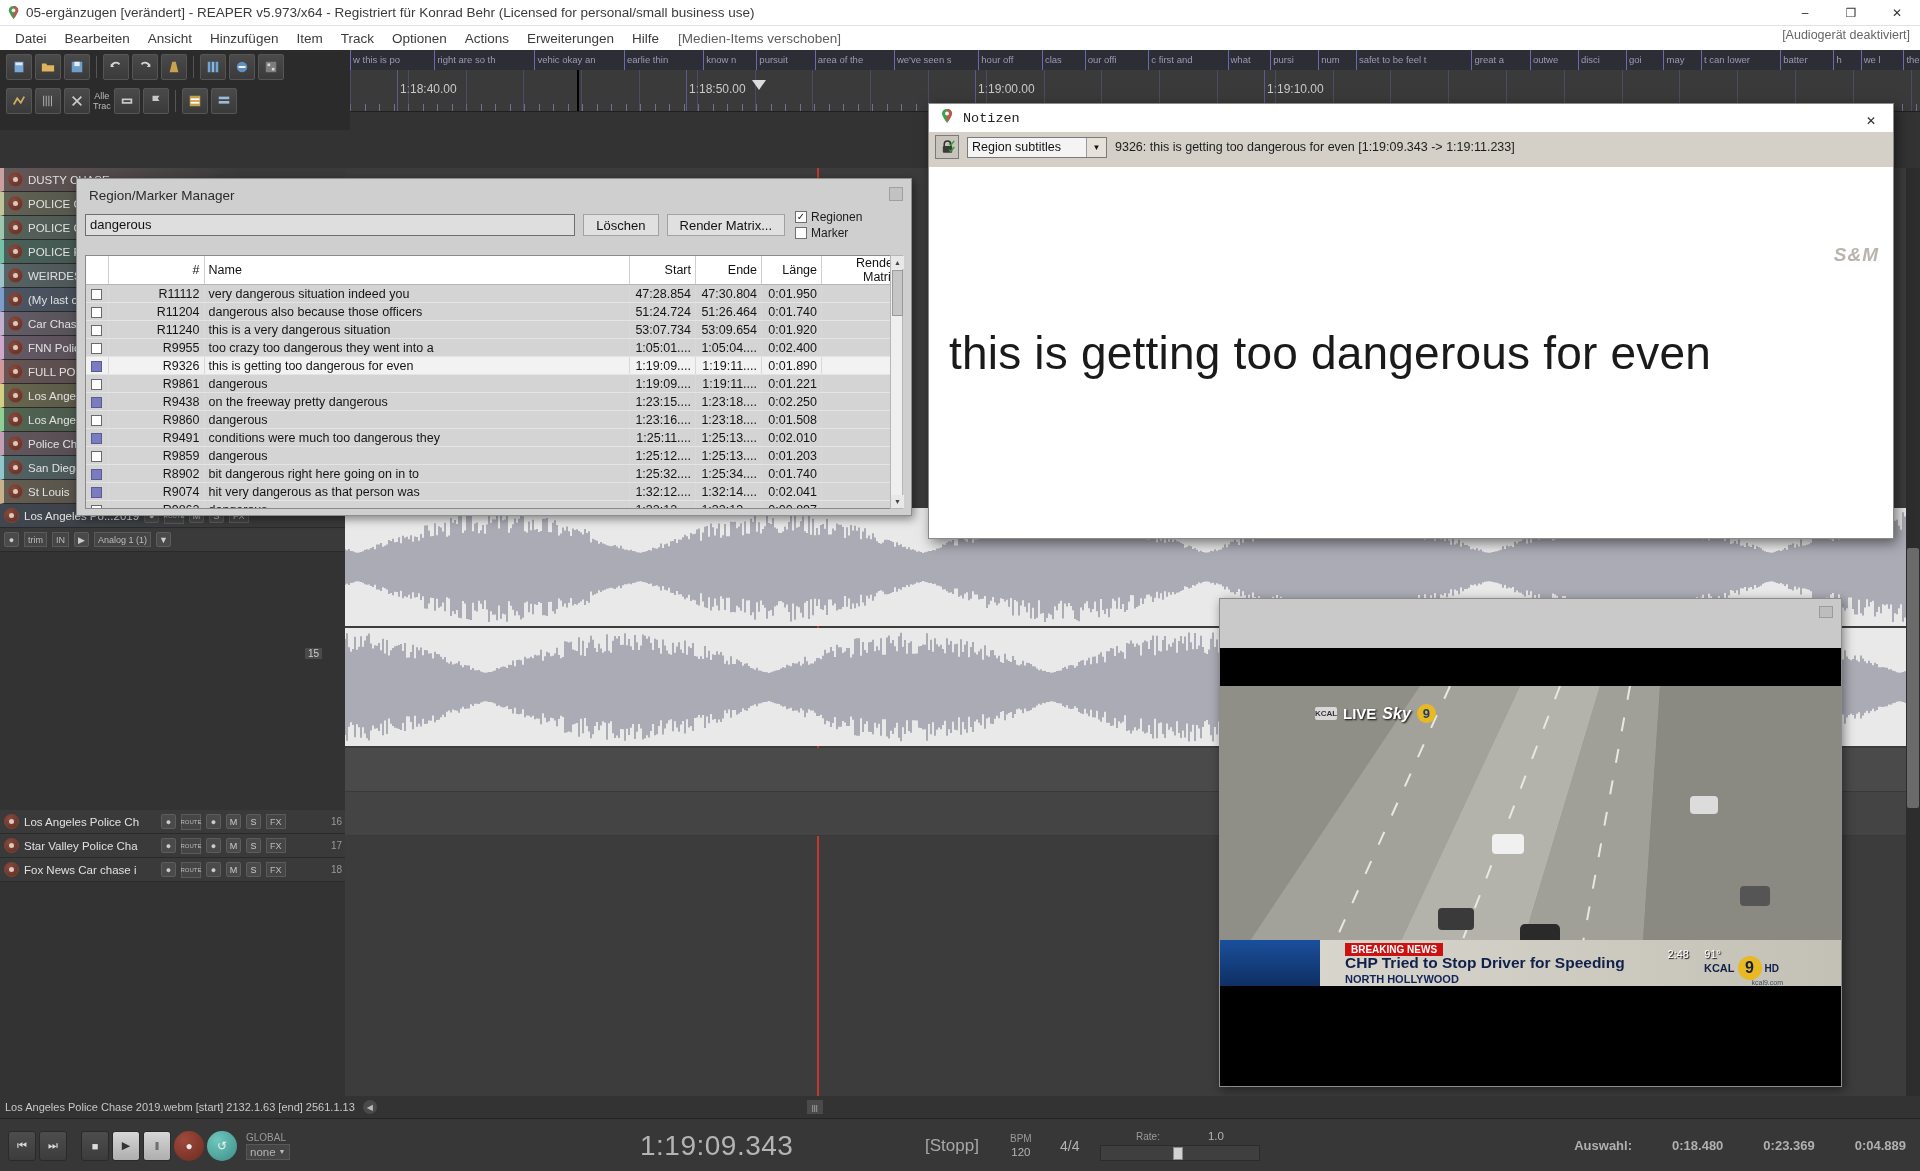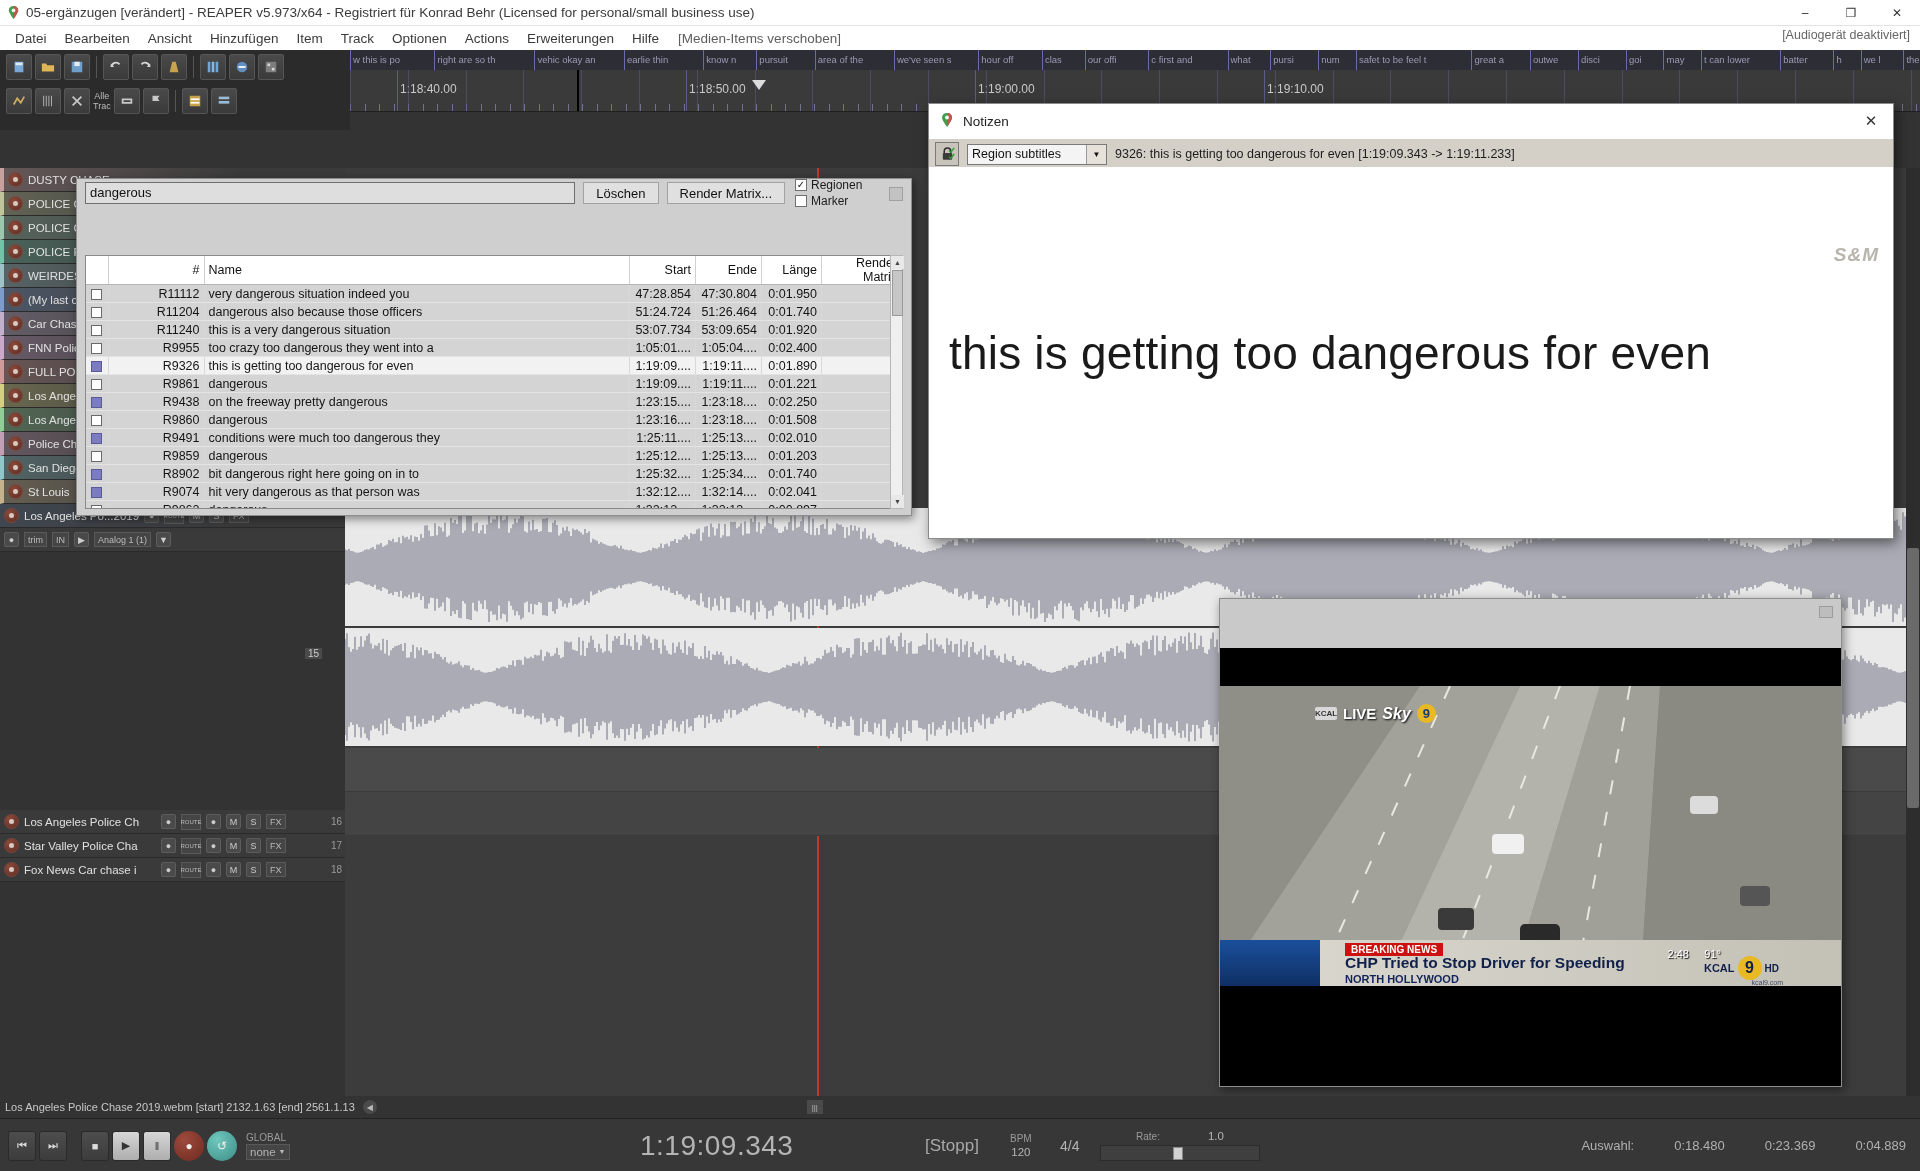--- a/index.html
+++ b/index.html
@@ -151,21 +151,21 @@
   #rmm-vscroll{position:absolute; right:8px; top:76px; bottom:6px; width:13px;background:#efefef;border:1px solid #b6b6b6;}
   #rmm-vthumb{position:absolute;left:1px;top:14px;width:11px;height:46px;background:#c6c6c6;border:1px solid #9a9a9a;}
   .sbarrow{position:absolute;left:0;width:13px;height:13px;background:#e8e8e8;display:flex;
     align-items:center;justify-content:center;font-size:7px;color:#444;}
 
   
   #notizen {
     position:absolute; left:928px; top:103px; width:966px; height:436px;
     background:#d4d0c8; border:1px solid #8a8a8a; box-shadow:3px 4px 12px rgba(0,0,0,.5);
   }
-  #notizen-title { height:35px; background:#fff; display:flex; align-items:center; padding-left:10px; }
+  #notizen-title { height:28px; background:#fff; display:flex; align-items:center; padding-left:10px;font-family:Liberation Mono, monospace; }
   #notizen-title .ntxt { color:#222; font-size:13.5px; margin-left:8px;}
   #notizen-close { position:absolute; right:0; top:0; width:44px;height:33px;
      display:flex;align-items:center;justify-content:center; color:#333; font-size:15px;}
   #notizen-toolbar { height:30px; background:#d4d0c8; display:flex; align-items:center; gap:8px; padding:0 6px;}
   #lockbtn { width:24px;height:24px;background:#c8c4bc;border:1px solid #7a7a7a;
      display:flex;align-items:center;justify-content:center; position:relative;}
   #ncombo { width:140px;height:21px;background:#f4f4f4;border:1px solid #7a7a7a;
      display:flex;align-items:center;justify-content:space-between; font-size:12.5px;color:#111;padding-left:4px;}
   #ncombo .arw{width:20px;height:19px;background:#e6e2da;border-left:1px solid #9a9a9a;
      display:flex;align-items:center;justify-content:center;font-size:8px;}
@@ -196,21 +196,21 @@
   .tp { position:absolute; top:0; height:53px; display:flex; align-items:center;}
   .tbtn2 { width:28px;height:30px;background:linear-gradient(#4d4d4d,#3c3c3c);
      border:1px solid #2a2a2a;border-radius:3px;display:flex;align-items:center;justify-content:center;
      color:#dcdcdc;font-size:11px;}
   .tbtnrnd { width:30px;height:30px;border-radius:50%;display:flex;align-items:center;justify-content:center;
      font-size:12px;color:#eee;}
   #bigtime { font-size:28px; color:#b4b4b4; font-family:"Liberation Sans",sans-serif; letter-spacing:.5px;}
   .tlabelsm{font-size:10px;color:#9a9a9a;}
   .tvalsm{font-size:11.5px;color:#b4b4b4;}
   #auswahl{position:absolute;right:14px;top:0;height:53px;display:flex;align-items:center;gap:40px;
-     font-size:13px;color:#b0b0b0;}
+     font-size:13px;color:#b0b0b0;font-weight:bold;}
 </style>
 </head>
 <body>
 
 <div id="titlebar">
   <div class="tbicon">
     <svg width="15" height="15" viewBox="0 0 16 16">
       <path d="M8 1C5 1 3 3 3 5.6 3 8.6 8 15 8 15S13 8.6 13 5.6C13 3 11 1 8 1z" fill="#3f9f4c"></path>
       <path d="M8 1c3 0 5 2 5 4.6C13 8.6 8 15 8 15z" fill="#c0564e"></path>
       <circle cx="8" cy="5.6" r="2" fill="#f4f4f4"></circle>
@@ -622,20 +622,21 @@
     <div class="emptylane" style="top: 624px; height: 44px; background: rgb(68, 68, 68);"></div>
   </div>
 <div id="vscroll">
   <div id="vthumb" style="top:380px;height:260px;"></div>
 </div>
 <div id="hscroll">
   <div id="hthumb" style="left:250px;width:880px;"></div>
 </div>
 
 <div id="rmm">
+  <div id="rmm-title">Region/Marker Manager</div>
   <div id="rmm-grip"></div>
   <div id="rmm-searchrow">
     <div id="rmm-search">dangerous</div>
     <div class="winbtn">Löschen</div>
     <div class="winbtn">Render Matrix...</div>
     <div id="rmm-chk">
       <div class="chkline">
         <span class="cbox">✓</span>
         <span>Regionen</span>
       </div>

